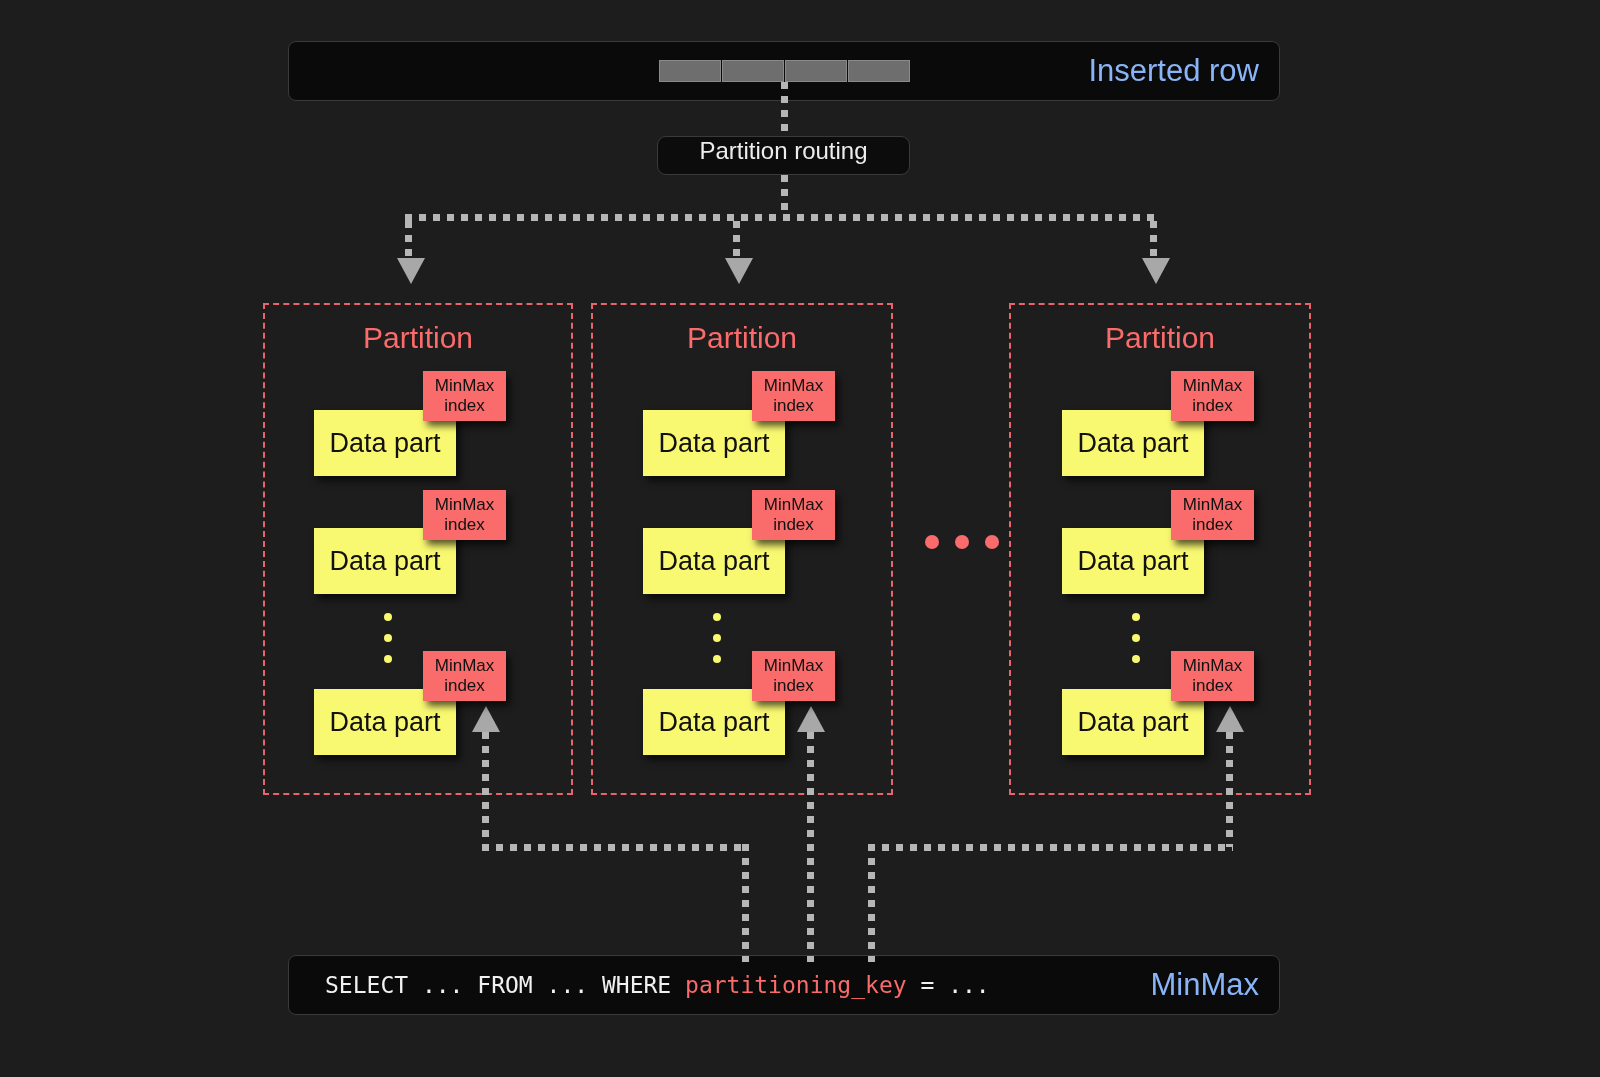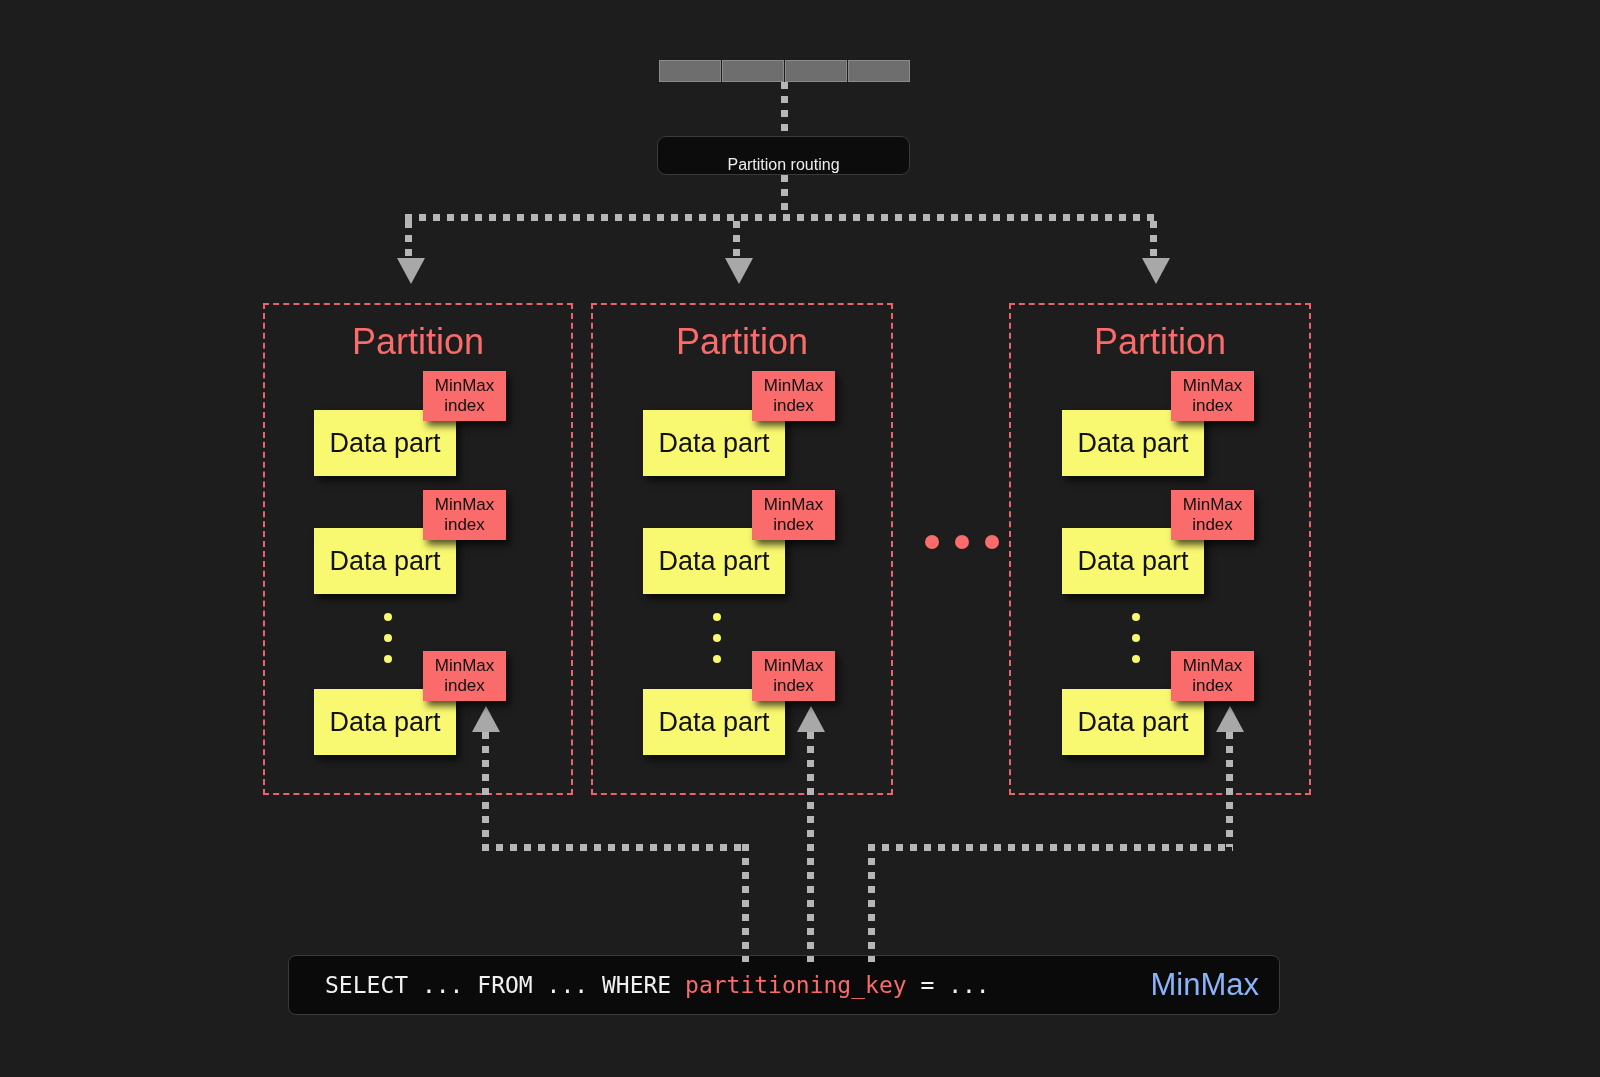--- a/index.html
+++ b/index.html
@@ -67,24 +67,24 @@
   .query-key { color: #fa6b6b; }
 
   
   .pill {
     position: absolute;
     background: #0c0c0c;
     border: 1px solid #3a3a3a;
     border-radius: 9px;
     box-sizing: border-box;
     display: flex;
-    align-items: flex-end;
+    align-items: flex-start;
     justify-content: center;
     color: #ededed;
-    font-size: 16px;
+    font-size: 24px;
     z-index: 6;
     white-space: nowrap;
   }
 
   
   .dot-v, .dot-h {
     position: absolute;
     z-index: 3;
   }
   .dot-v {
@@ -114,21 +114,21 @@
     position: absolute;
     border: 2px dashed #e8636b;
     box-sizing: border-box;
     z-index: 2;
   }
   .partition-title {
     position: absolute;
     top: 16px;
     left: 0; right: 0;
     text-align: center;
-    font-size: 36px;
+    font-size: 30px;
     color: #fa6b6b;
   }
 
   
   .data-part {
     position: absolute;
     width: 142px;
     height: 66px;
     background: #f9f871;
     color: #111;
@@ -178,20 +178,23 @@
     border-radius: 50%;
     background: #fa6b6b;
     display: block;
   }
 </style>
 </head>
 <body>
 
 <div id="stage">
 
+  <div class="bar" style="left:288px; top:41px; width:992px; height:60px;">
+    <div class="bar-label">Inserted row</div>
+  </div>
   <div class="row-cells" style="left:659px; top:60px;">
     <div class="row-cell"></div>
     <div class="row-cell"></div>
     <div class="row-cell"></div>
     <div class="row-cell"></div>
   </div>
 
   <div class="dot-v" style="left:781px; top:82px; height:54px;"></div>
 
   <div class="pill" style="left:657px; top:136px; width:253px; height:39px;">

